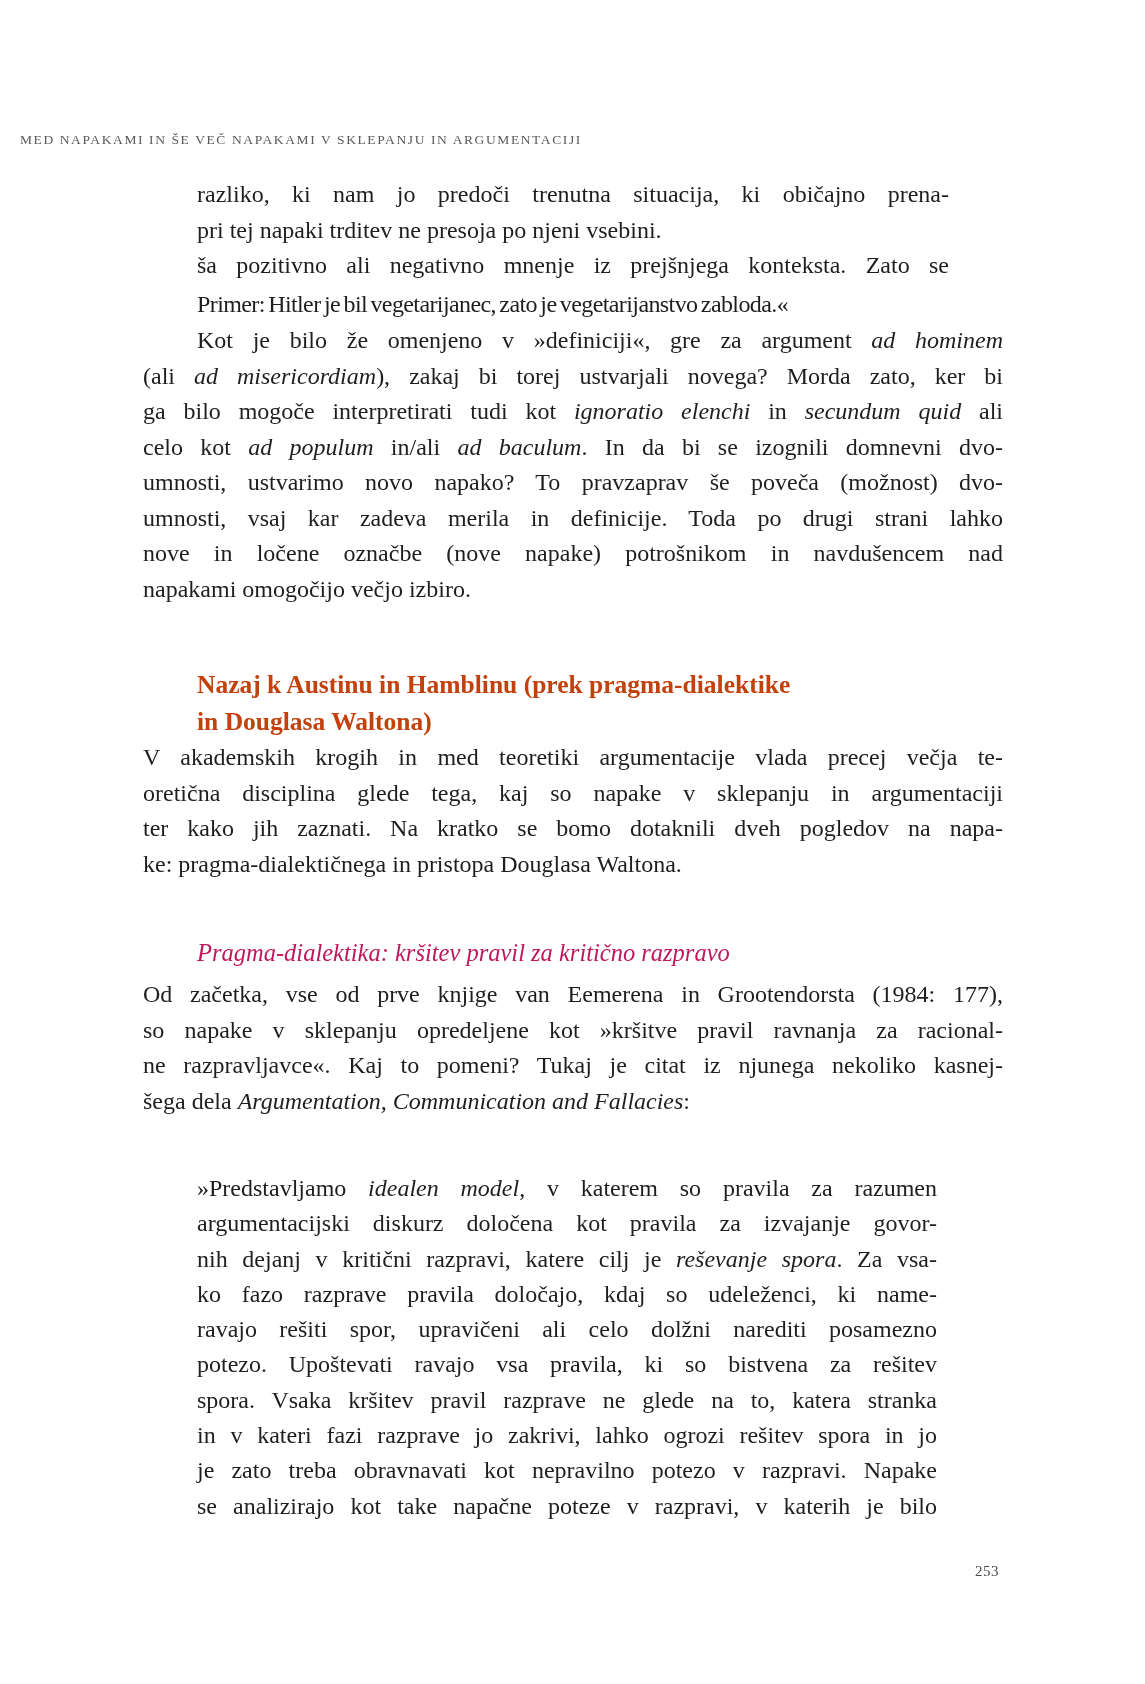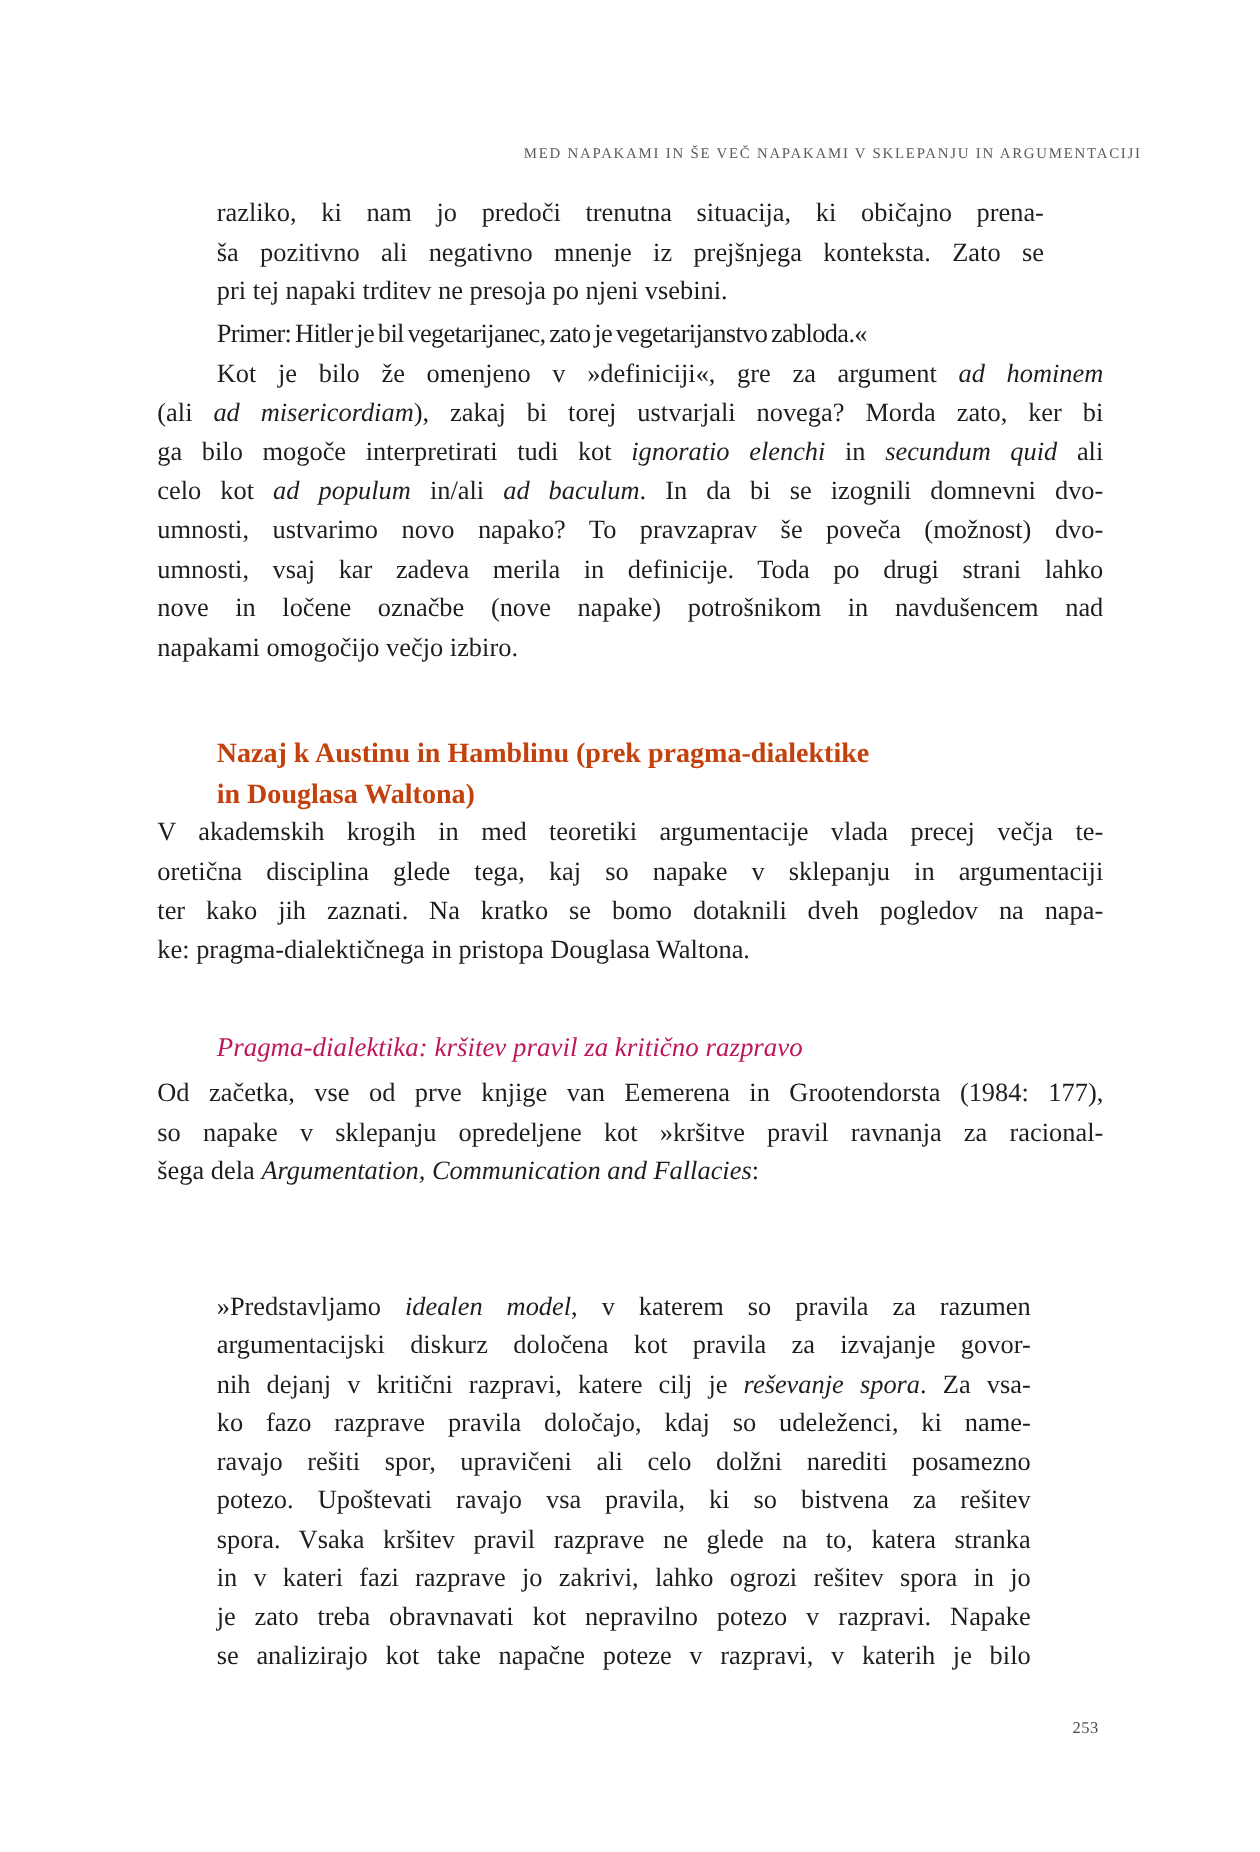--- a/index.html
+++ b/index.html
@@ -9,21 +9,21 @@
       position: relative;
       overflow: hidden;
       font-family: "Liberation Serif", "DejaVu Serif", serif;
       color: #1e1e1e;
     }
     .running-header {
       position: absolute;
       top: 132px;
       left: 0;
       width: 1038px;
-      text-align: right;
+      text-align: left;
       font-size: 13.5px;
       letter-spacing: 1.6px;
       color: #5a5a5a;
       text-transform: uppercase;
       padding-left: 20px;
       box-sizing: border-box;
     }
     .text-block {
       position: absolute;
       left: 143px;
@@ -70,22 +70,22 @@
       color: #4a4a4a;
     }
   </style>
 </head>
 <body>
 
 <div class="running-header">Med napakami in še več napakami v sklepanju in argumentaciji</div>
 
 <div class="text-block" style="top:177px; left:197px; width:752px;">
   <span class="line">razliko, ki nam jo predoči trenutna situacija, ki običajno prena-</span>
+  <span class="line last">pri tej napaki trditev ne presoja po njeni vsebini.</span>
   <span class="line">ša pozitivno ali negativno mnenje iz prejšnjega konteksta. Zato se</span>
-  <span class="line last">pri tej napaki trditev ne presoja po njeni vsebini.</span>
 </div>
 
 <div class="text-block" style="top:287px; left:197px; width:760px; letter-spacing:-0.6px; word-spacing:-2px;">
   <span class="line last">Primer: Hitler je bil vegetarijanec, zato je vegetarijanstvo zabloda.«</span>
 </div>
 
 <div class="text-block" style="top:323px;">
   <span class="line" style="padding-left:54px; box-sizing:border-box;"><span>Kot je bilo že omenjeno v »definiciji«, gre za argument </span><em>ad hominem</em></span>
   <span class="line"><span>(ali </span><em>ad misericordiam</em><span>), zakaj bi torej ustvarjali novega? Morda zato, ker bi</span></span>
   <span class="line"><span>ga bilo mogoče interpretirati tudi kot </span><em>ignoratio elenchi</em><span> in </span><em>secundum quid</em><span> ali</span></span>
@@ -106,20 +106,21 @@
   <span class="line">oretična disciplina glede tega, kaj so napake v sklepanju in argumentaciji</span>
   <span class="line">ter kako jih zaznati. Na kratko se bomo dotaknili dveh pogledov na napa-</span>
   <span class="line last">ke: pragma-dialektičnega in pristopa Douglasa Waltona.</span>
 </div>
 
 <div class="h3" style="top:935px;">Pragma-dialektika: kršitev pravil za kritično razpravo</div>
 
 <div class="text-block" style="top:977px;">
   <span class="line">Od začetka, vse od prve knjige van Eemerena in Grootendorsta (1984: 177),</span>
   <span class="line">so napake v sklepanju opredeljene kot »kršitve pravil ravnanja za racional-</span>
+  <span class="line">ne razpravljavce«. Kaj to pomeni? Tukaj je citat iz njunega nekoliko kasnej-</span>
   <span class="line last"><span>šega dela </span><em>Argumentation, Communication and Fallacies</em><span>:</span></span>
 </div>
 
 <div class="quote" style="top:1160px;">
   <span class="line"><span>»Predstavljamo </span><em>idealen model</em><span>, v katerem so pravila za razumen</span></span>
   <span class="line">argumentacijski diskurz določena kot pravila za izvajanje govor-</span>
   <span class="line"><span>nih dejanj v kritični razpravi, katere cilj je </span><em>reševanje spora</em><span>. Za vsa-</span></span>
   <span class="line">ko fazo razprave pravila določajo, kdaj so udeleženci, ki name-</span>
   <span class="line">ravajo rešiti spor, upravičeni ali celo dolžni narediti posamezno</span>
   <span class="line">potezo. Upoštevati ravajo vsa pravila, ki so bistvena za rešitev</span>

